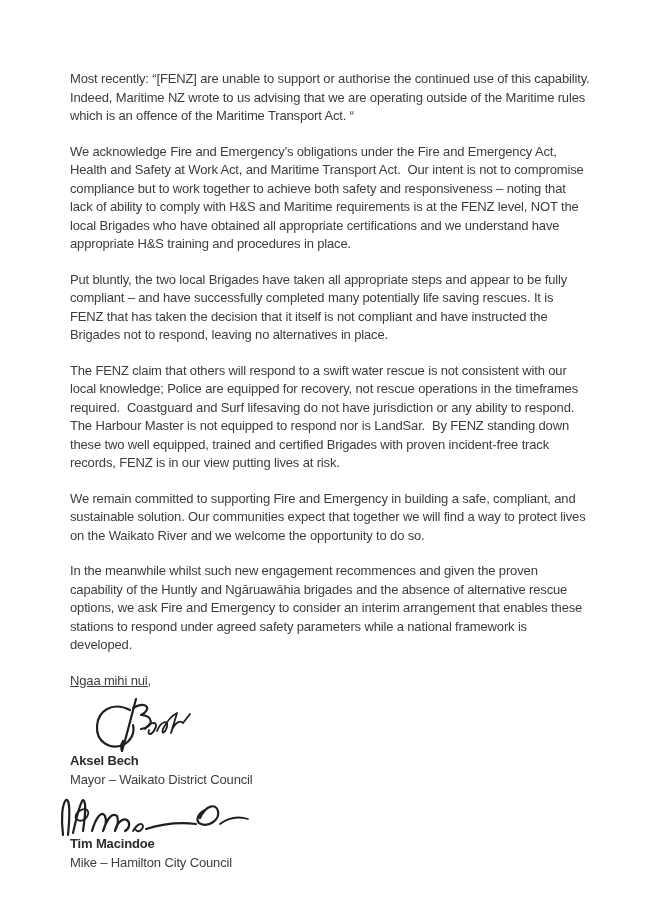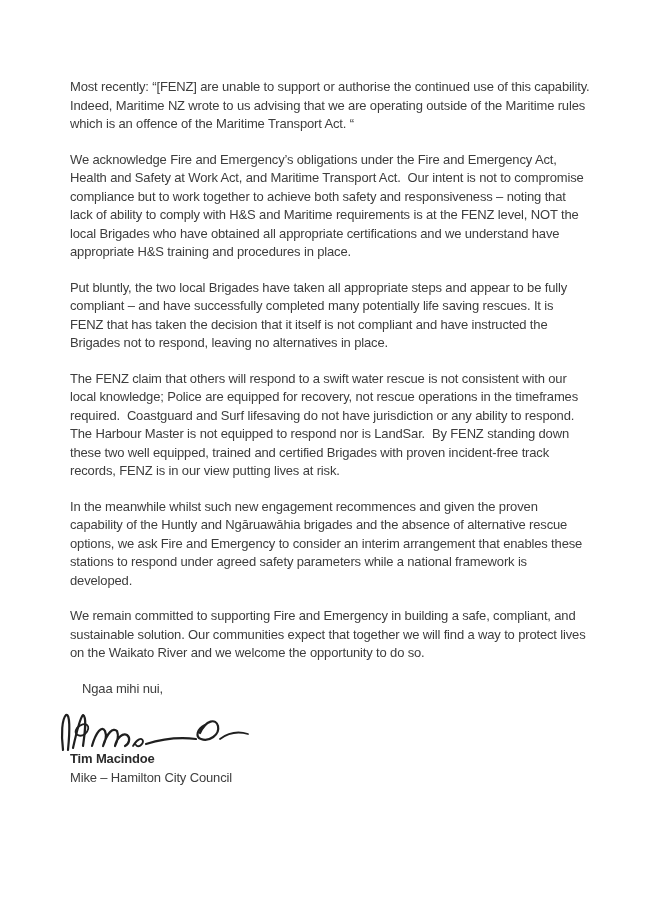--- a/index.html
+++ b/index.html
@@ -15,25 +15,26 @@
   .content {
     position: absolute;
     left: 70px;
     top: 66px;
     width: 520px;
     font-size: 13px;
     line-height: 18.5px;
     letter-spacing: -0.15px;
   }
   .para {
-    margin: 12px 0 17px 0;
+    margin: 4px 0 17px 0;
     white-space: pre-wrap;
   }
   .closing {
-    margin: 0 0 6px 12px;
+    margin: 0 0 6px 0;
+    text-decoration: underline;
   }
   .sig-row { display: flex; }
   .sig-row-2 { margin-top: 6px; }
   .sig-block { width: 252px; }
   .sig-canvas { position: relative; height: 56px; }
   .sig-canvas-short { height: 40px; }
   .sig-canvas svg { position: absolute; bottom: 0; left: 0; }
   .sig-svg-bech { left: 22px !important; }
   .sig-svg-macindoe { left: -12px !important; bottom: -2px !important; }
   .sig-name {
@@ -52,27 +53,40 @@
 </head>
 <body>
 
 <div class="page">
   <div class="content">
 
     <p class="para">Most recently: “[FENZ] are unable to support or authorise the continued use of this capability. Indeed, Maritime NZ wrote to us advising that we are operating outside of the Maritime rules which is an offence of the Maritime Transport Act. “</p>
     <p class="para">We acknowledge Fire and Emergency’s obligations under the Fire and Emergency Act, Health and Safety at Work Act, and Maritime Transport Act.  Our intent is not to compromise compliance but to work together to achieve both safety and responsiveness – noting that lack of ability to comply with H&amp;S and Maritime requirements is at the FENZ level, NOT the local Brigades who have obtained all appropriate certifications and we understand have appropriate H&amp;S training and procedures in place.</p>
     <p class="para">Put bluntly, the two local Brigades have taken all appropriate steps and appear to be fully compliant – and have successfully completed many potentially life saving rescues. It is FENZ that has taken the decision that it itself is not compliant and have instructed the Brigades not to respond, leaving no alternatives in place.</p>
     <p class="para">The FENZ claim that others will respond to a swift water rescue is not consistent with our local knowledge; Police are equipped for recovery, not rescue operations in the timeframes required.  Coastguard and Surf lifesaving do not have jurisdiction or any ability to respond.  The Harbour Master is not equipped to respond nor is LandSar.  By FENZ standing down these two well equipped, trained and certified Brigades with proven incident-free track records, FENZ is in our view putting lives at risk.</p>
+    <p class="para">We remain committed to supporting Fire and Emergency in building a safe, compliant, and sustainable solution. Our communities expect that together we will find a way to protect lives on the Waikato River and we welcome the opportunity to do so.</p>
     <p class="para">In the meanwhile whilst such new engagement recommences and given the proven capability of the Huntly and Ngāruawāhia brigades and the absence of alternative rescue options, we ask Fire and Emergency to consider an interim arrangement that enables these stations to respond under agreed safety parameters while a national framework is developed.</p>
-    <p class="para">We remain committed to supporting Fire and Emergency in building a safe, compliant, and sustainable solution. Our communities expect that together we will find a way to protect lives on the Waikato River and we welcome the opportunity to do so.</p>
 
     <p class="para closing">Ngaa mihi nui,</p>
 
     <div class="sig-row">
 
+      <div class="sig-block">
+        <div class="sig-canvas">
+          <svg class="sig-svg-bech" width="110" height="56" viewBox="0 0 110 56">
+            <path class="ink" d="M 38,14 C 20,5 6,15 5,30 C 4,46 18,54 31,49 C 39,45 43,37 41,29"></path>
+            <path class="ink" d="M 44,3 C 40,18 34,42 30,55 C 29,52 29,48 31,45"></path>
+            <path class="ink" d="M 41,12 C 54,4 61,13 49,19 C 61,19 63,31 49,33"></path>
+            <path class="ink ink-thin" d="M 53,33 C 59,25 67,25 63,33 C 60,39 55,40 57,34"></path>
+            <path class="ink ink-thin" d="M 65,35 C 69,25 77,23 75,31 C 73,37 69,39 71,33 C 75,25 81,19 85,17 L 79,37 C 81,29 87,23 91,27 L 98,18"></path>
+          </svg>
+        </div>
+        <div class="sig-name">Aksel Bech</div>
+        <div class="sig-title">Mayor – Waikato District Council</div>
+      </div>
 
 
     </div>
 
     <div class="sig-row sig-row-2">
 
       <div class="sig-block">
         <div class="sig-canvas sig-canvas-short">
           <svg class="sig-svg-macindoe" width="200" height="42" viewBox="0 0 200 42">
             <path class="ink" d="M 5,40 C 3,24 4,9 8,5 C 12,3 12,20 10,40"></path>

